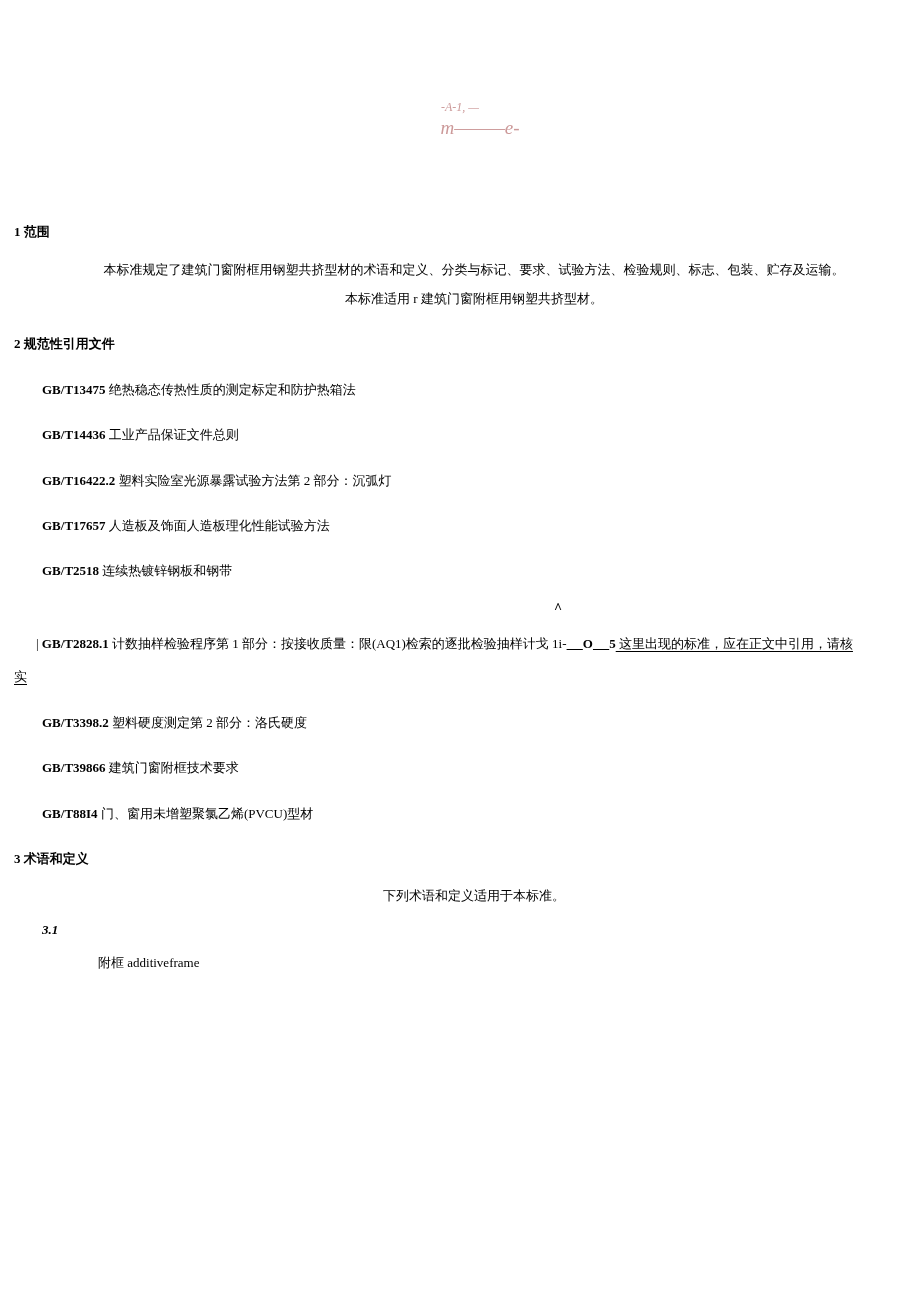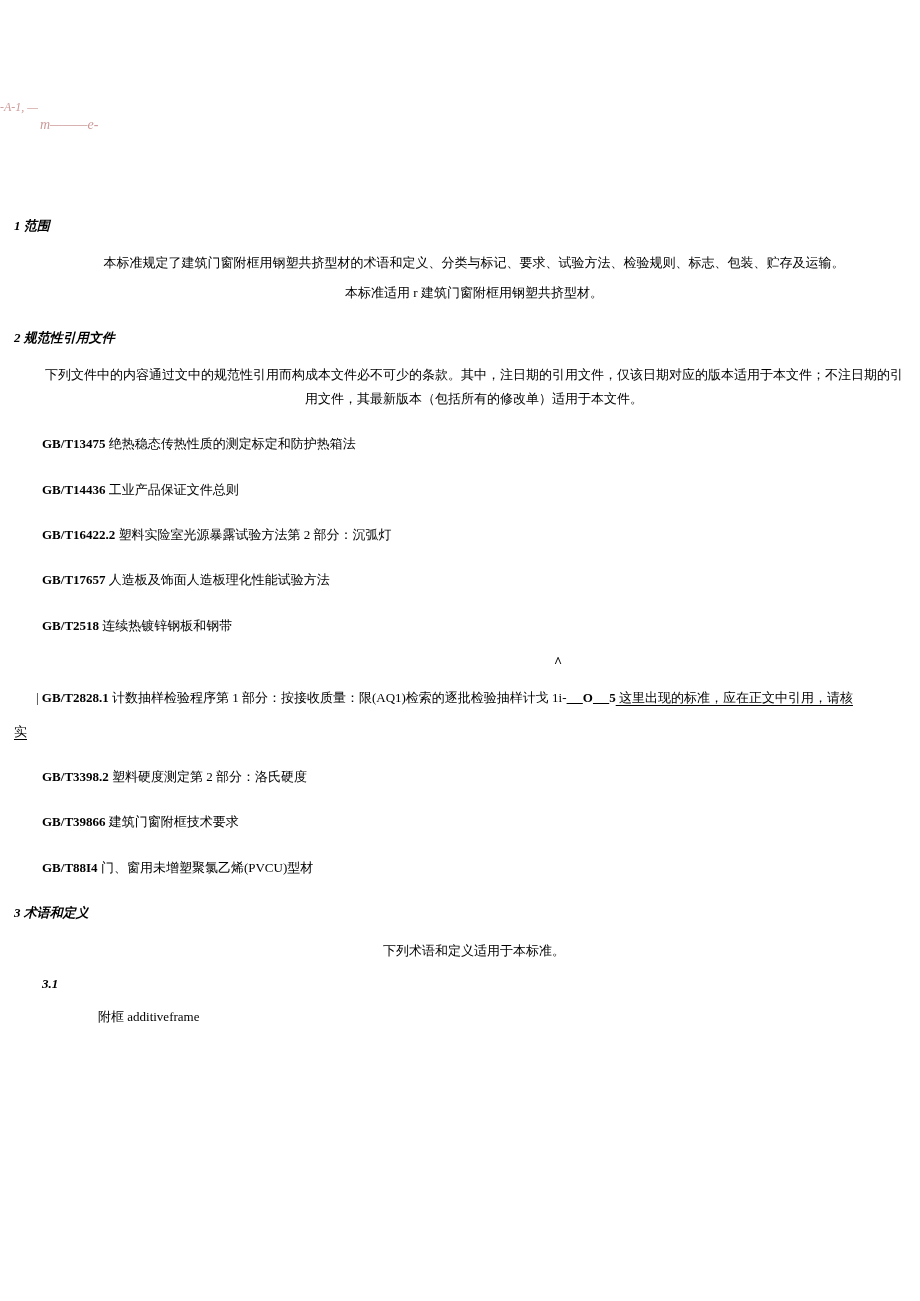--- a/index.html
+++ b/index.html
@@ -5,39 +5,38 @@
   body {
     font-family: "SimSun", "Microsoft YaHei", serif;
     font-size: 13px;
     line-height: 1.8;
     color: #000;
     margin: 0;
     padding: 100px 0 200px 0;
     background: #fff;
   }
   .decoration {
-    text-align: left;
+    text-align: center;
     margin-bottom: 80px;
     font-style: italic;
     font-family: "Times New Roman", serif;
     color: #c99;
     font-size: 12px;
     line-height: 1.3;
   }
   .decoration .line2 {
-    font-size: 14px;
+    font-size: 19px;
     margin-left: 40px;
   }
   .content {
     margin: 0 14px;
   }
   .heading {
     font-weight: bold;
     margin: 22px 0 14px 0;
-    font-style: italic;
   }
   .para {
     margin: 6px 0;
     text-align: center;
   }
   .indent1 {
     padding-left: 28px;
   }
   .ref-item {
     padding-left: 28px;
@@ -95,21 +94,20 @@
   <div class="line2">m———e-</div>
 </div>
 
 <div class="content">
 
   <div class="heading">1 范围</div>
   <div class="para indent1">本标准规定了建筑门窗附框用钢塑共挤型材的术语和定义、分类与标记、要求、试验方法、检验规则、标志、包装、贮存及运输。</div>
   <div class="para indent1">本标准适用 r 建筑门窗附框用钢塑共挤型材。</div>
 
   <div class="heading">2 规范性引用文件</div>
-  <div class="para indent1">下列文件中的内容通过文中的规范性引用而构成本文件必不可少的条款。其中，注日期的引用文件，仅该日期对应的版本适用于本文件；不注日期的引用文件，其最新版本（包括所有的修改单）适用于本文件。</div>
 
   <div class="ref-item">
     <b>GB/T13475</b><span> 绝热稳态传热性质的测定标定和防护热箱法</span>
   </div>
   <div class="ref-item">
     <b>GB/T14436</b><span> 工业产品保证文件总则</span>
   </div>
   <div class="ref-item">
     <b>GB/T16422.2</b><span> 塑料实险室光源暴露试验方法第 2 部分：沉弧灯</span>
   </div>

